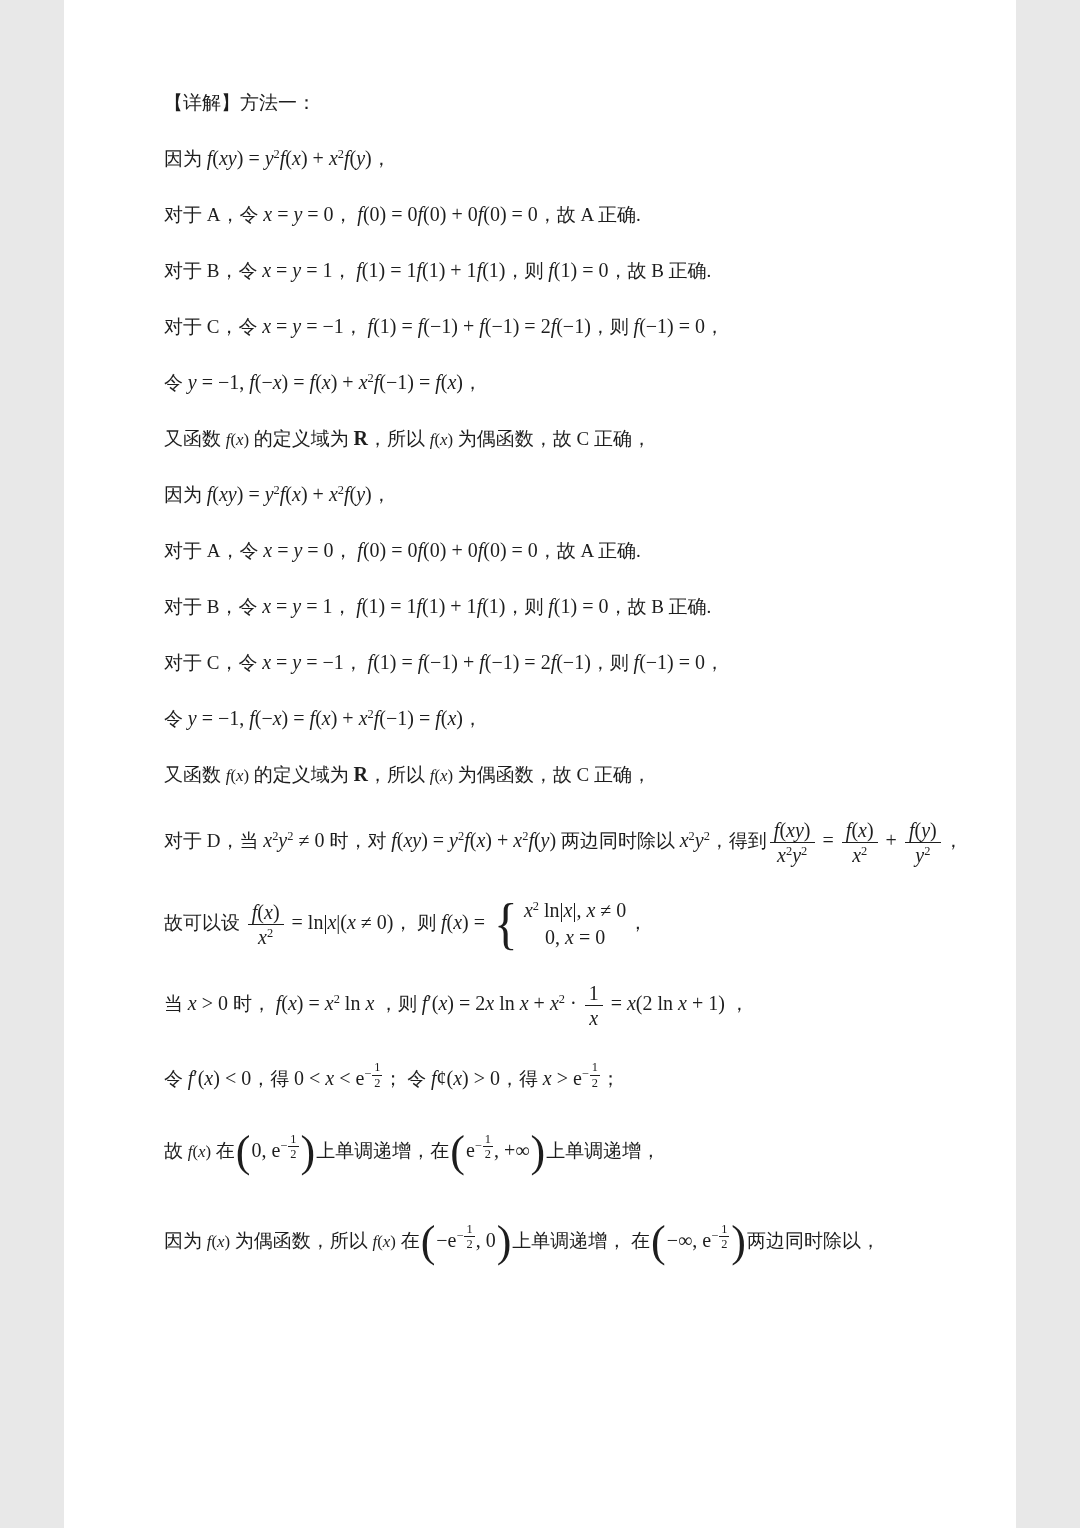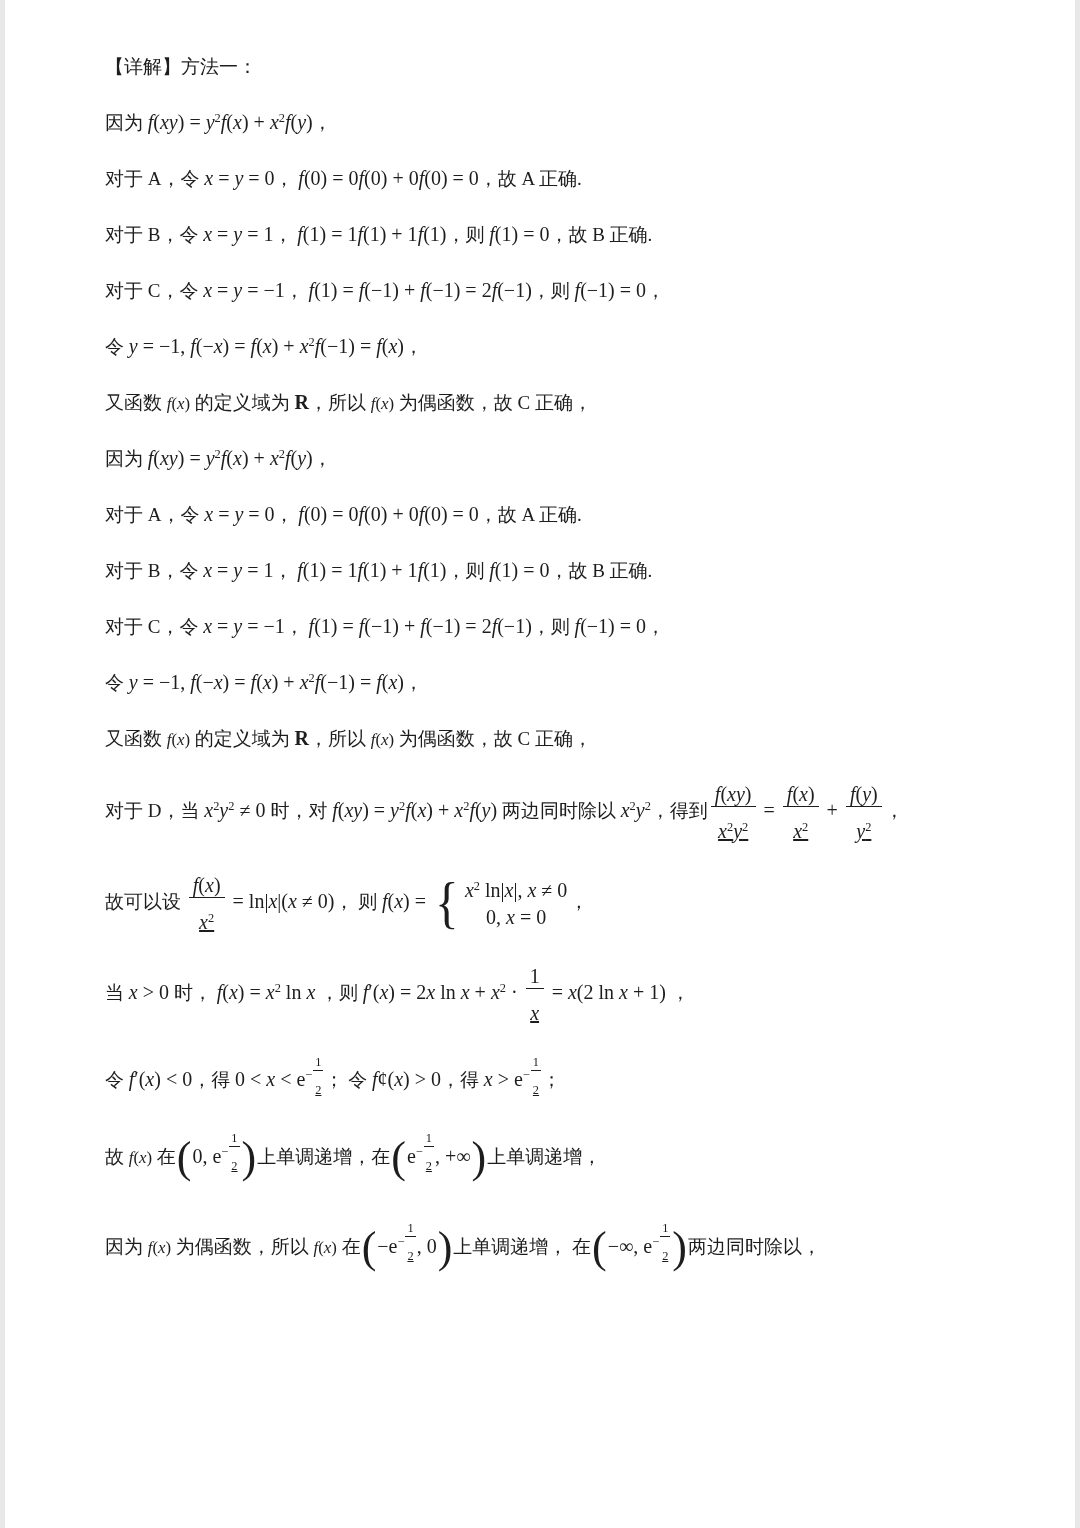--- a/index.html
+++ b/index.html
@@ -1,36 +1,36 @@
 <!DOCTYPE html>
 <html><head>
 <meta charset="utf-8">
 <style>
   html,body{margin:0;padding:0;background:#e8e8e8;}
   .page{
-    width:1070px;height:1528px;background:#ffffff;box-sizing:border-box;
-    padding:54px 50px 40px 100px;overflow:hidden;
+    width:952px;height:1528px;background:#ffffff;box-sizing:border-box;
+    padding:90px 50px 40px 100px;overflow:hidden;
     font-family:"Liberation Serif","DejaVu Serif",serif;color:#1d1d1d;
     margin:0 auto;
   }
   .doc{width:100%;}
   .line{font-size:20px;margin-bottom:30px;white-space:nowrap;min-height:26px;}
   .cn{font-size:0.95em;}
   .mi{font-style:italic;font-family:"Liberation Serif","DejaVu Serif",serif;}
   .mr{font-family:"Liberation Serif","DejaVu Serif",serif;}
   .mbf{font-weight:bold;font-family:"Liberation Serif","DejaVu Serif",serif;}
   .small{font-size:0.84em;}
   sup.msup{font-size:0.62em;line-height:0;vertical-align:0.55em;}
   sup.msup .mfrac{margin:0 1px;vertical-align:middle;}
   sup.msup .fnum{padding:0 2px;border-bottom:1px solid currentColor;}
   sup.msup .fden{padding:0 2px;}
   .mfrac{display:inline-flex;flex-direction:column;align-items:center;
-         vertical-align:middle;margin:0 3px;line-height:1.2;text-align:center;gap:12px;}
+         vertical-align:middle;margin:0 3px;line-height:1.2;text-align:center;}
   .fnum{display:block;border-bottom:1.4px solid currentColor;padding:0 4px;}
-  .fden{display:block;padding:0 4px;text-decoration:underline;}
+  .fden{display:block;padding:0 4px;}
   .mbig{display:inline-block;height:60px;line-height:60px;font-size:44px;
         font-weight:300;vertical-align:middle;margin:0 1px;}
   .mcases{display:inline-flex;align-items:center;vertical-align:middle;margin:0 2px;}
   .cbrace{font-size:58px;font-weight:300;line-height:0.9;display:inline-block;
           margin-right:4px;transform:scaleX(0.85);}
   .ccol{display:inline-flex;flex-direction:column;}
   .crow{display:block;line-height:1.35;text-align:center;}
 </style>
 </head>
 <body>

